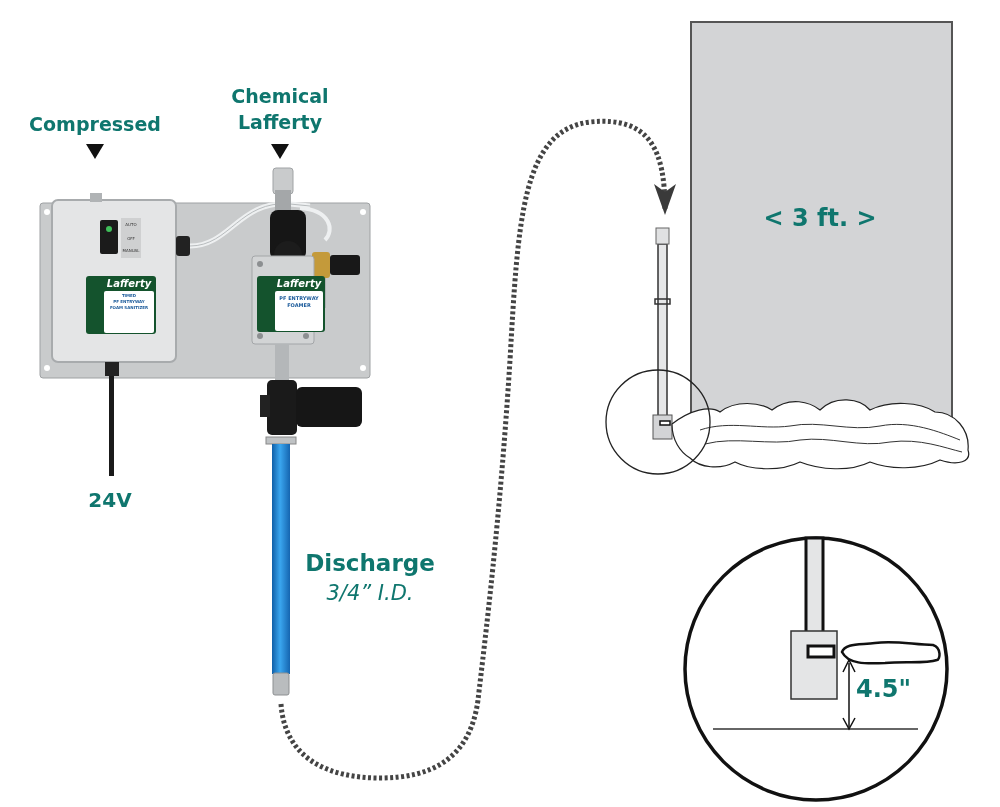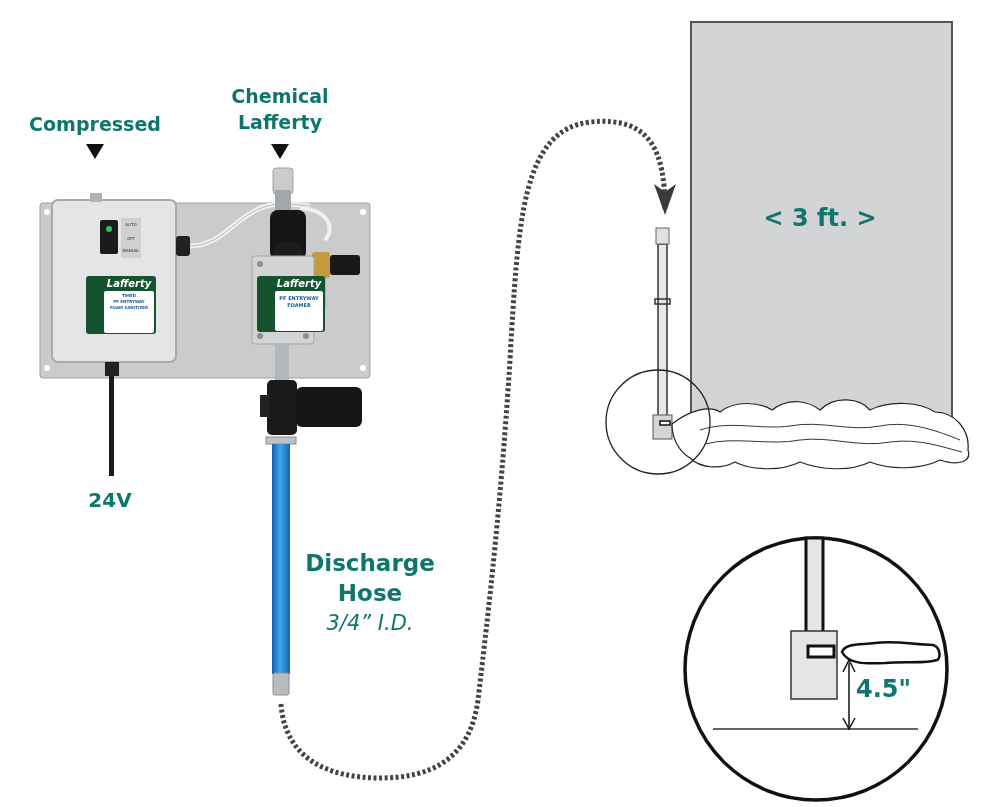--- a/index.html
+++ b/index.html
@@ -22,21 +22,20 @@
 <div class="lbl" style="left:205px; top:83px; width:150px; font-size:19px; line-height:26px;">
   <div>Chemical</div>
   <div>Lafferty</div>
   <div style="margin-top:4px;"><span class="tri"></span></div>
 </div>
 
 <div class="lbl" style="left:70px; top:488px; width:80px; font-size:20px;">24V</div>
 
 <div class="lbl" style="left:290px; top:548px; width:160px; font-size:23px; line-height:30px;">
   <div>Discharge</div>
-  <div>Hose</div>
   <div style="font-weight:normal; font-style:italic; font-size:21px;">3/4” I.D.</div>
 </div>
 
 <svg width="1000" height="807" viewBox="0 0 1000 807">
 
   <rect x="40" y="203" width="330" height="175" rx="3" fill="#c9cbcc" stroke="#9ea1a3" stroke-width="1"></rect>
   <circle cx="47" cy="212" r="3" fill="#fff"></circle>
   <circle cx="363" cy="212" r="3" fill="#fff"></circle>
   <circle cx="47" cy="368" r="3" fill="#fff"></circle>
   <circle cx="363" cy="368" r="3" fill="#fff"></circle>

